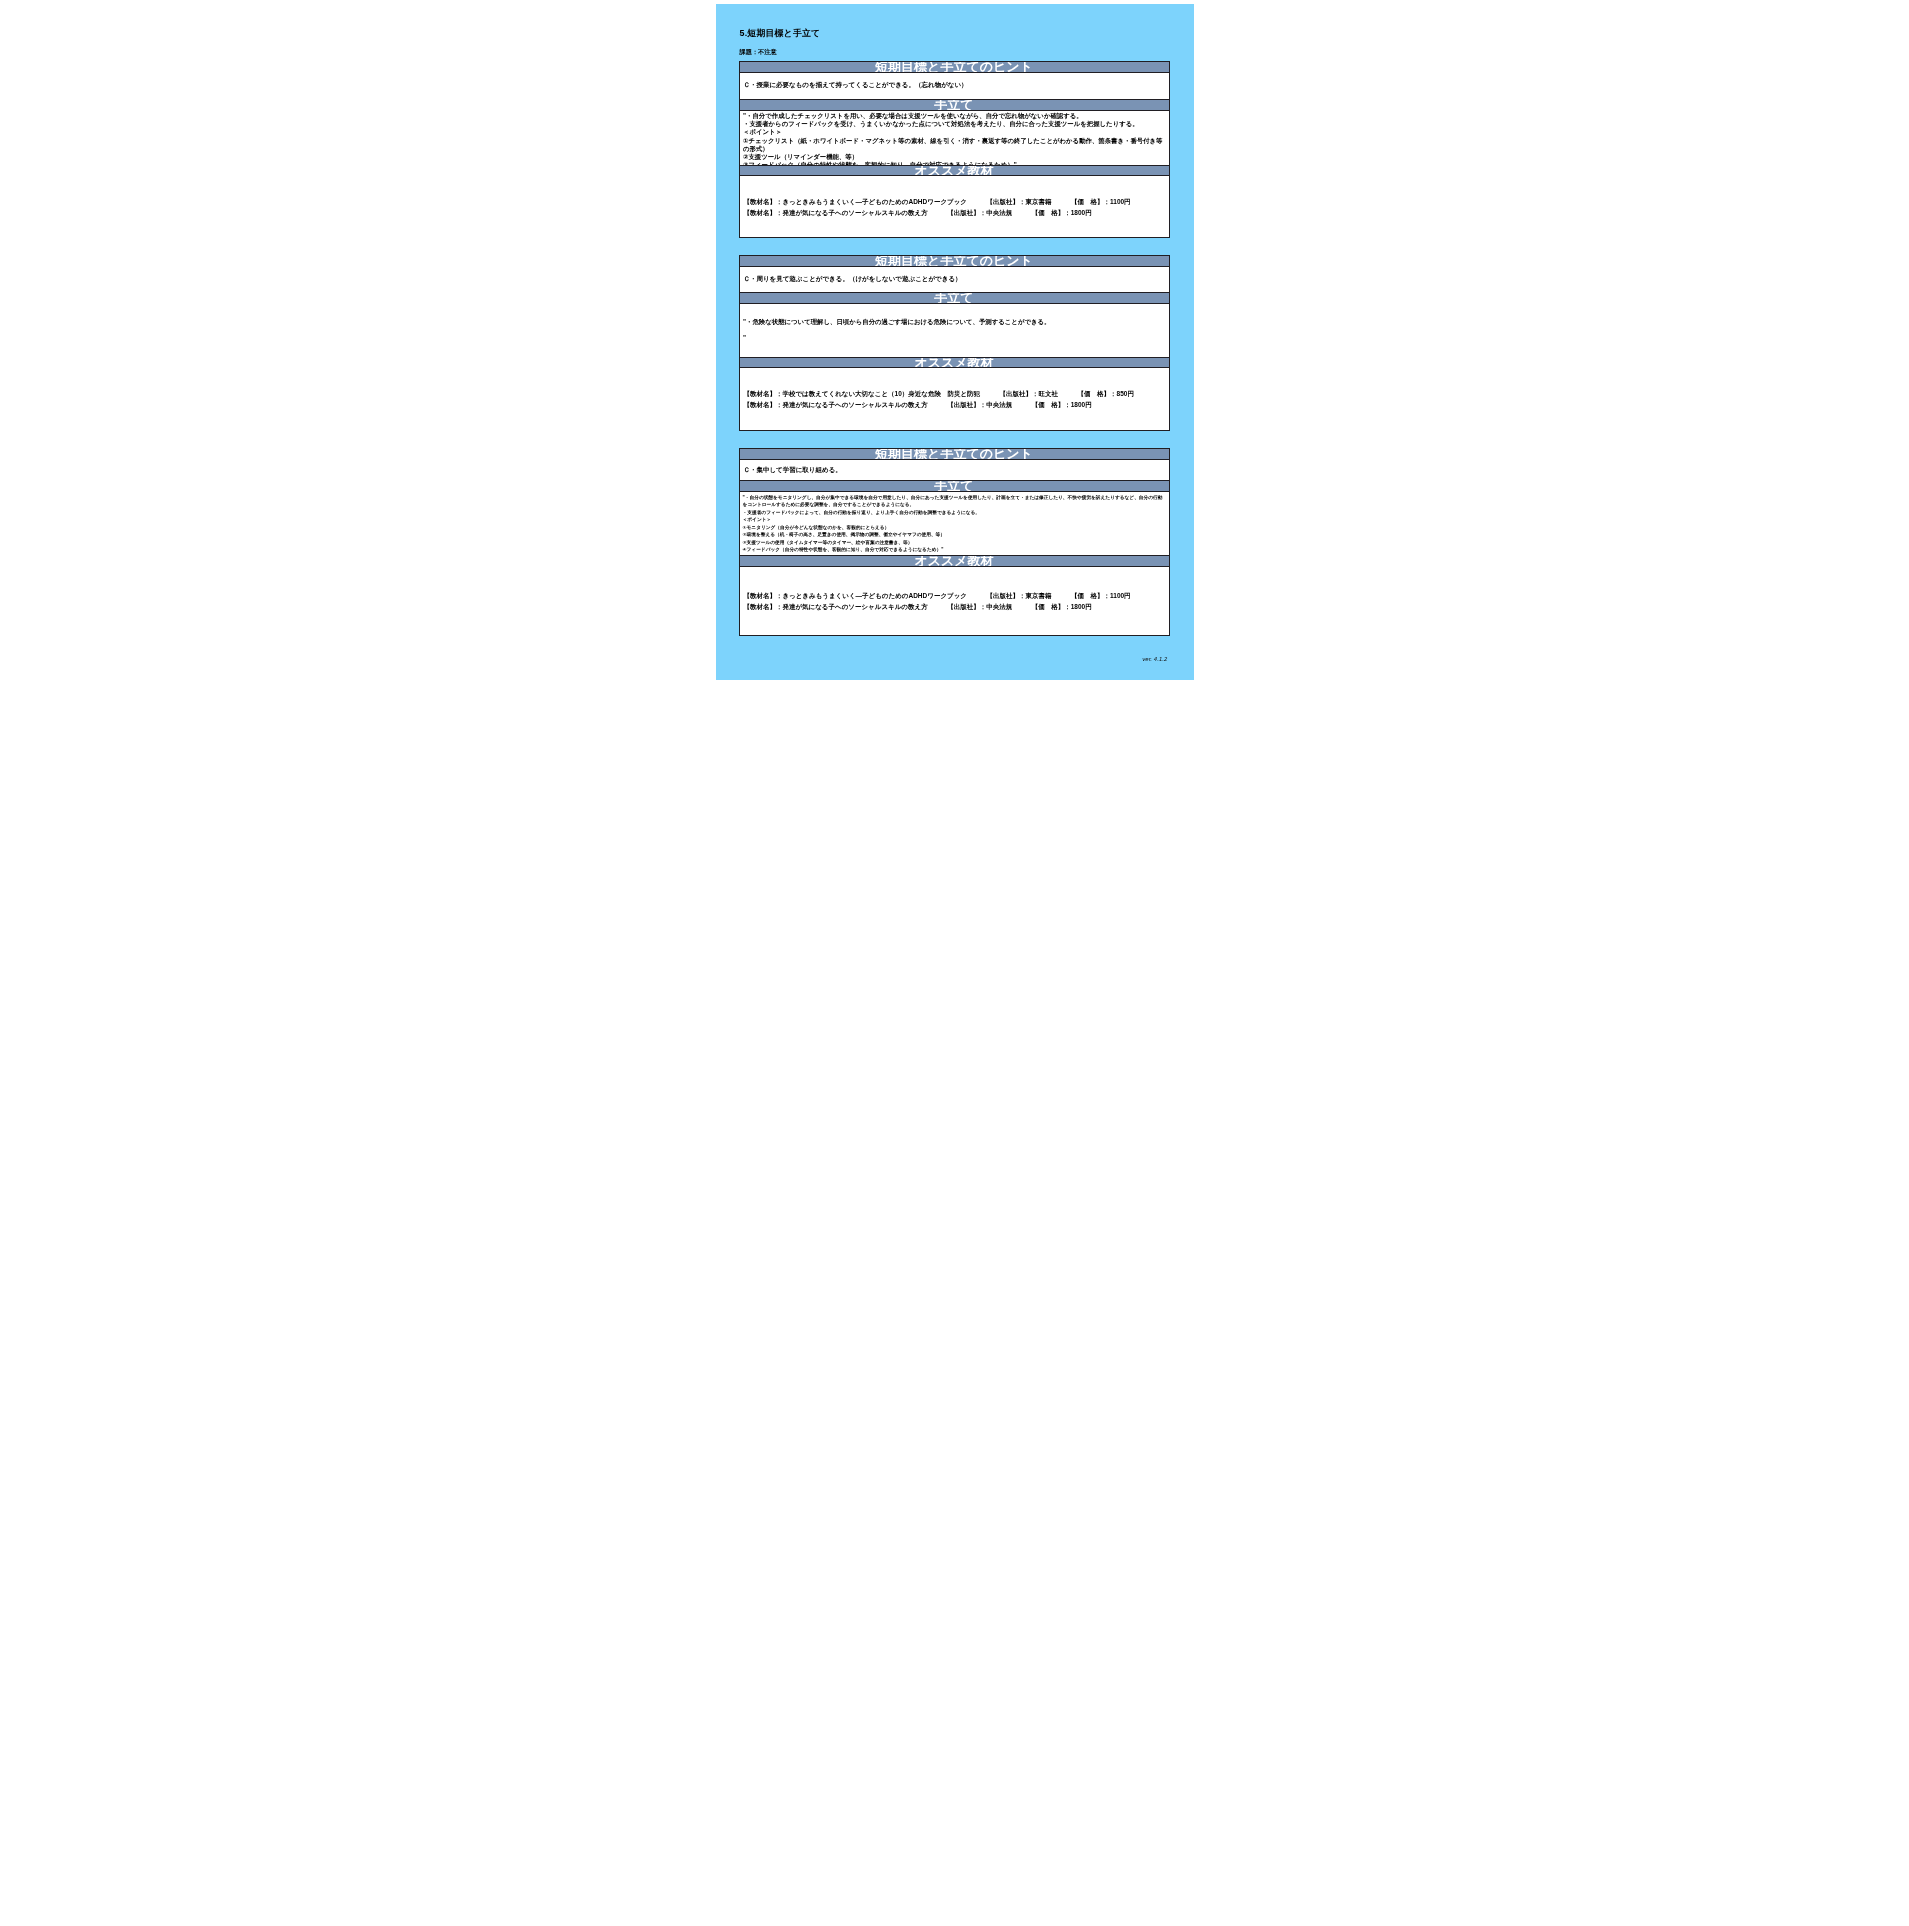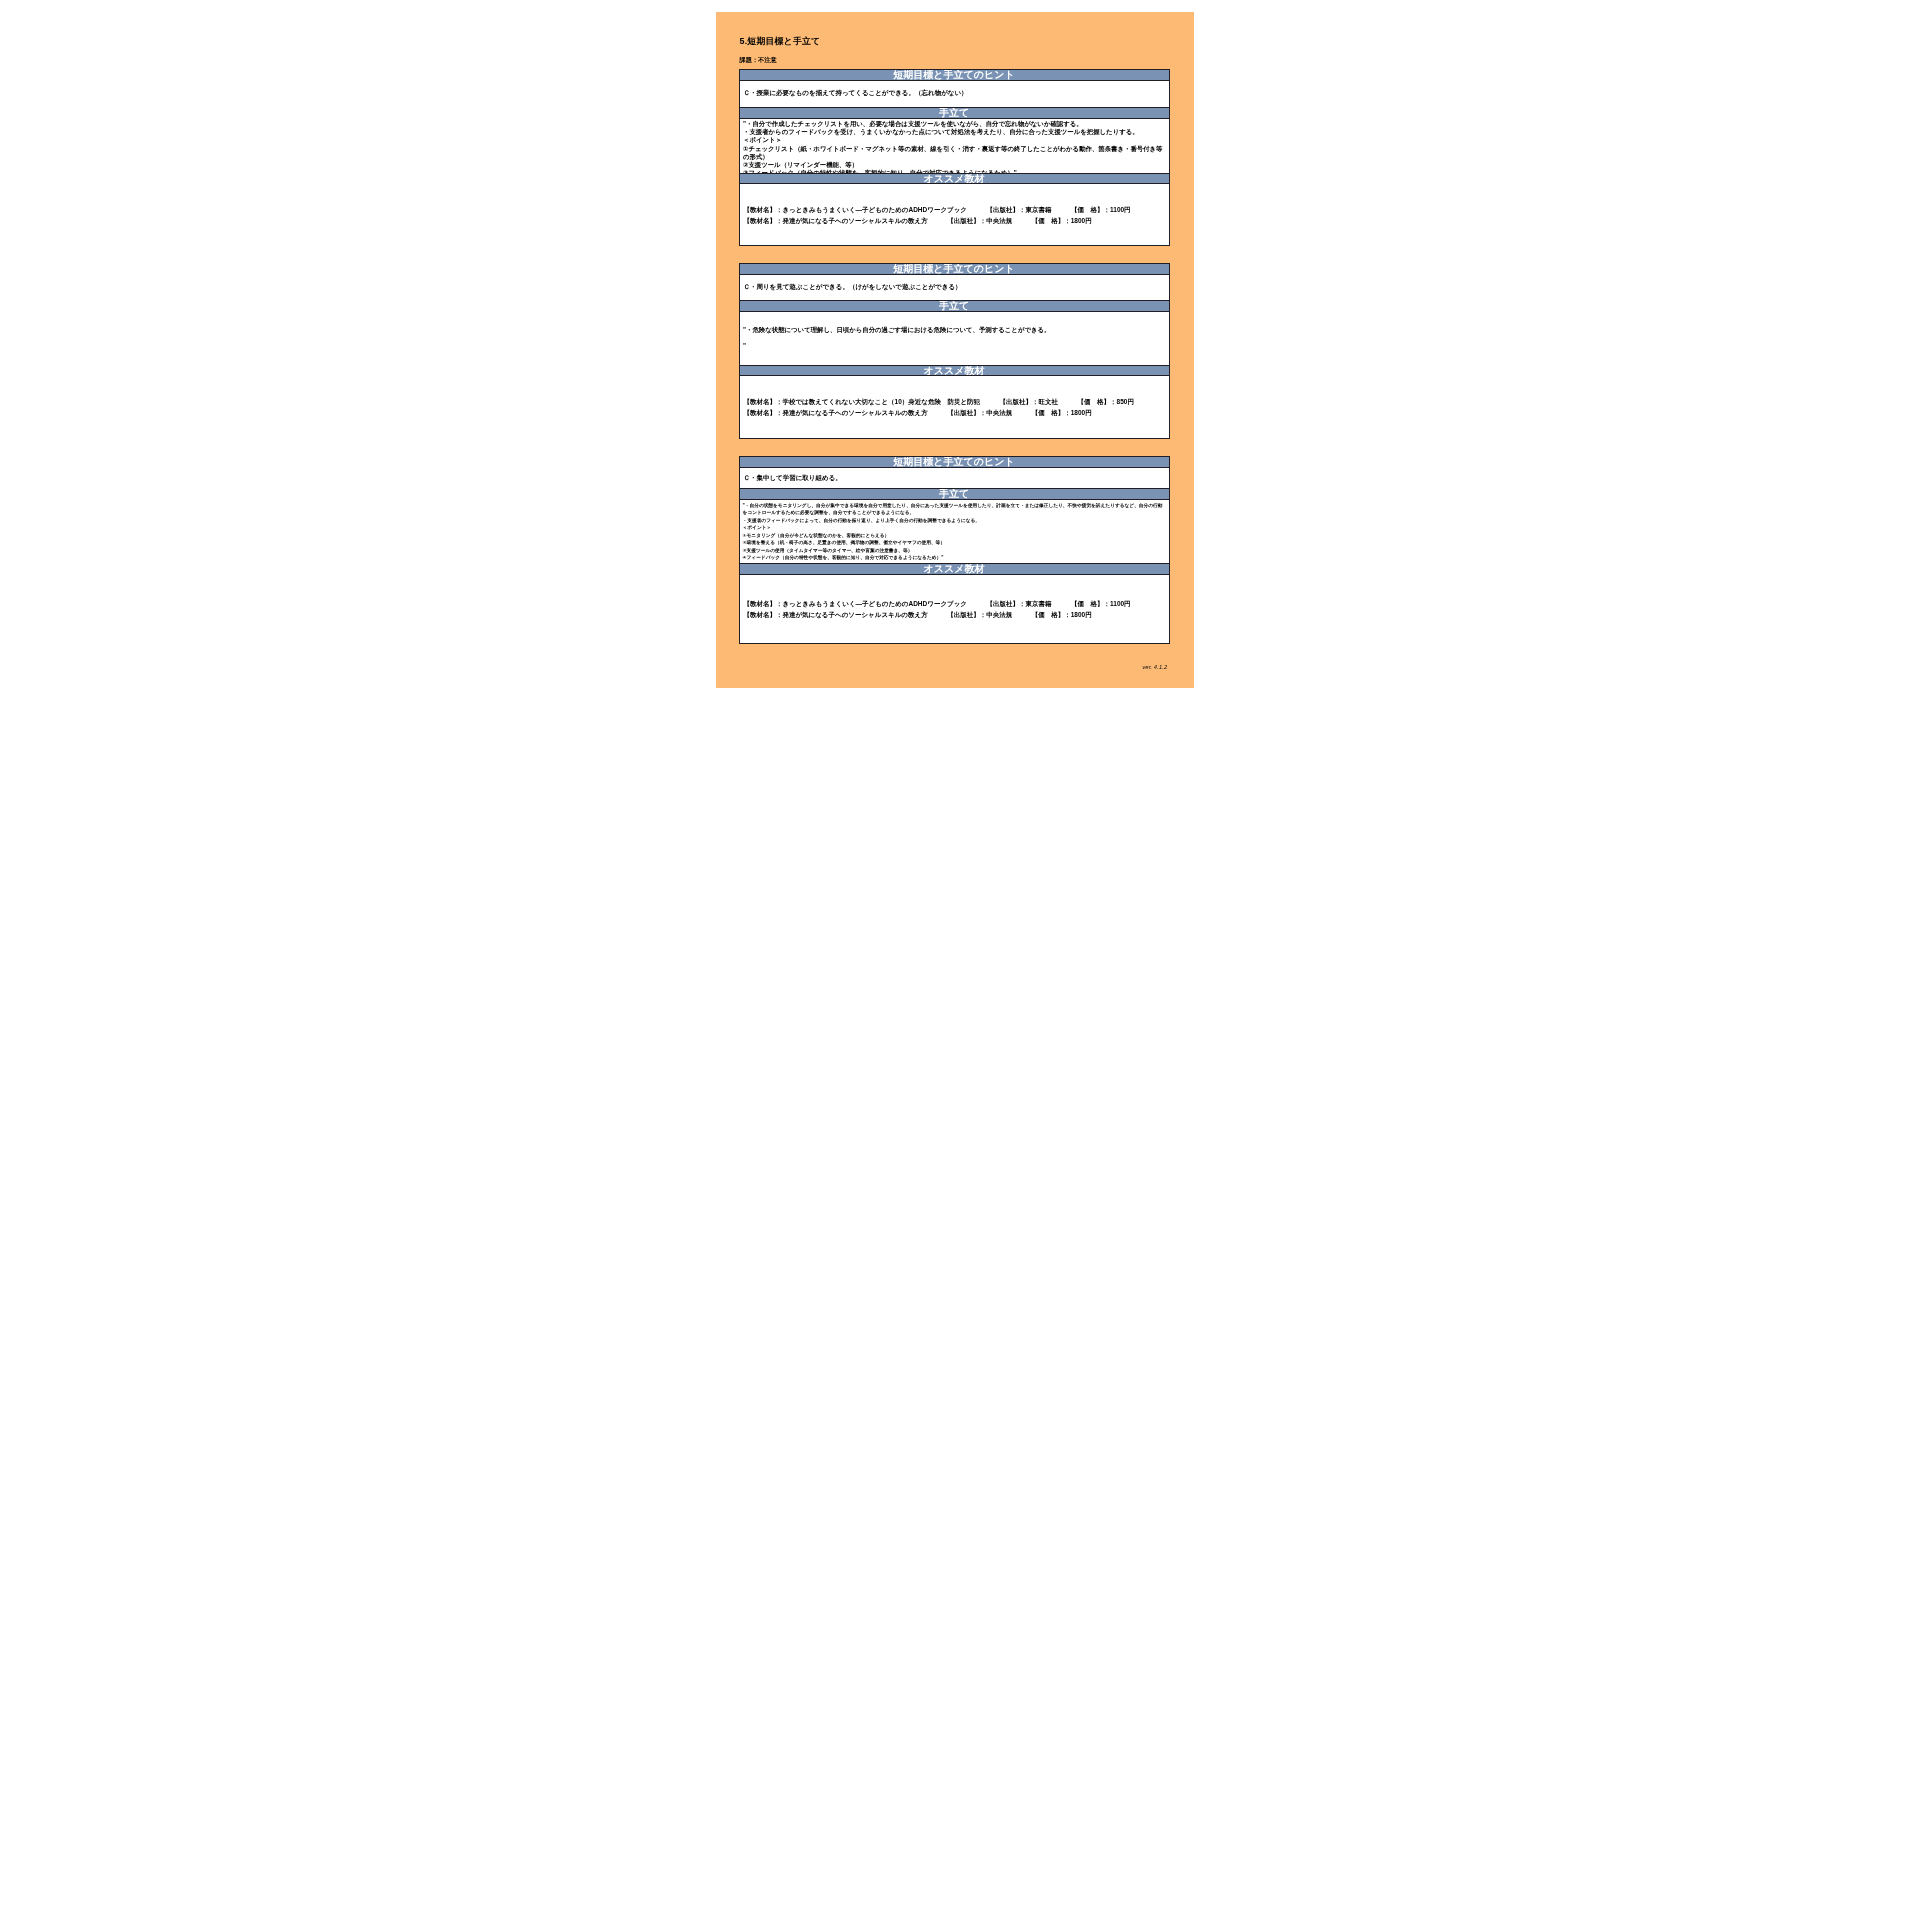--- a/index.html
+++ b/index.html
@@ -6,22 +6,22 @@
   :root{
     --header-bg:#7a93b4;
     --border:#201e23;
   }
   *{box-sizing:border-box;margin:0;padding:0;}
   html,body{background:#ffffff;}
   body{font-family:"Liberation Sans","DejaVu Sans",sans-serif;}
   .page{
     position:relative;
     width:478px;height:676px;
-    margin:12px auto;
-    background:#fdba74;
+    margin:4px auto;
+    background:#7dd3fc;
     overflow:hidden;
   }
   .page-title{
     position:absolute;left:24px;top:23px;
     font-size:8.9px;font-weight:bold;color:#000;
     letter-spacing:0.2px;
   }
   .task-label{
     position:absolute;left:24px;top:44px;
     font-size:6.2px;font-weight:bold;color:#000;
@@ -34,21 +34,21 @@
   }
   .table-1{top:57px;}
   .table-2{top:251px;}
   .table-3{top:444px;}
   .goal-table > div{border-bottom:1.2px solid var(--border);}
   .goal-table > div:last-child{border-bottom:none;}
   .th{
     background:var(--header-bg);
     color:#ffffff;
     font-weight:bold;
-    font-size:10px;
+    font-size:13px;
     text-align:center;
     height:10.8px;
     line-height:10.4px;
     overflow:hidden;
   }
   .td{
     background:#ffffff;color:#000000;
     white-space:pre-wrap;
     font-weight:600;
     overflow:hidden;

